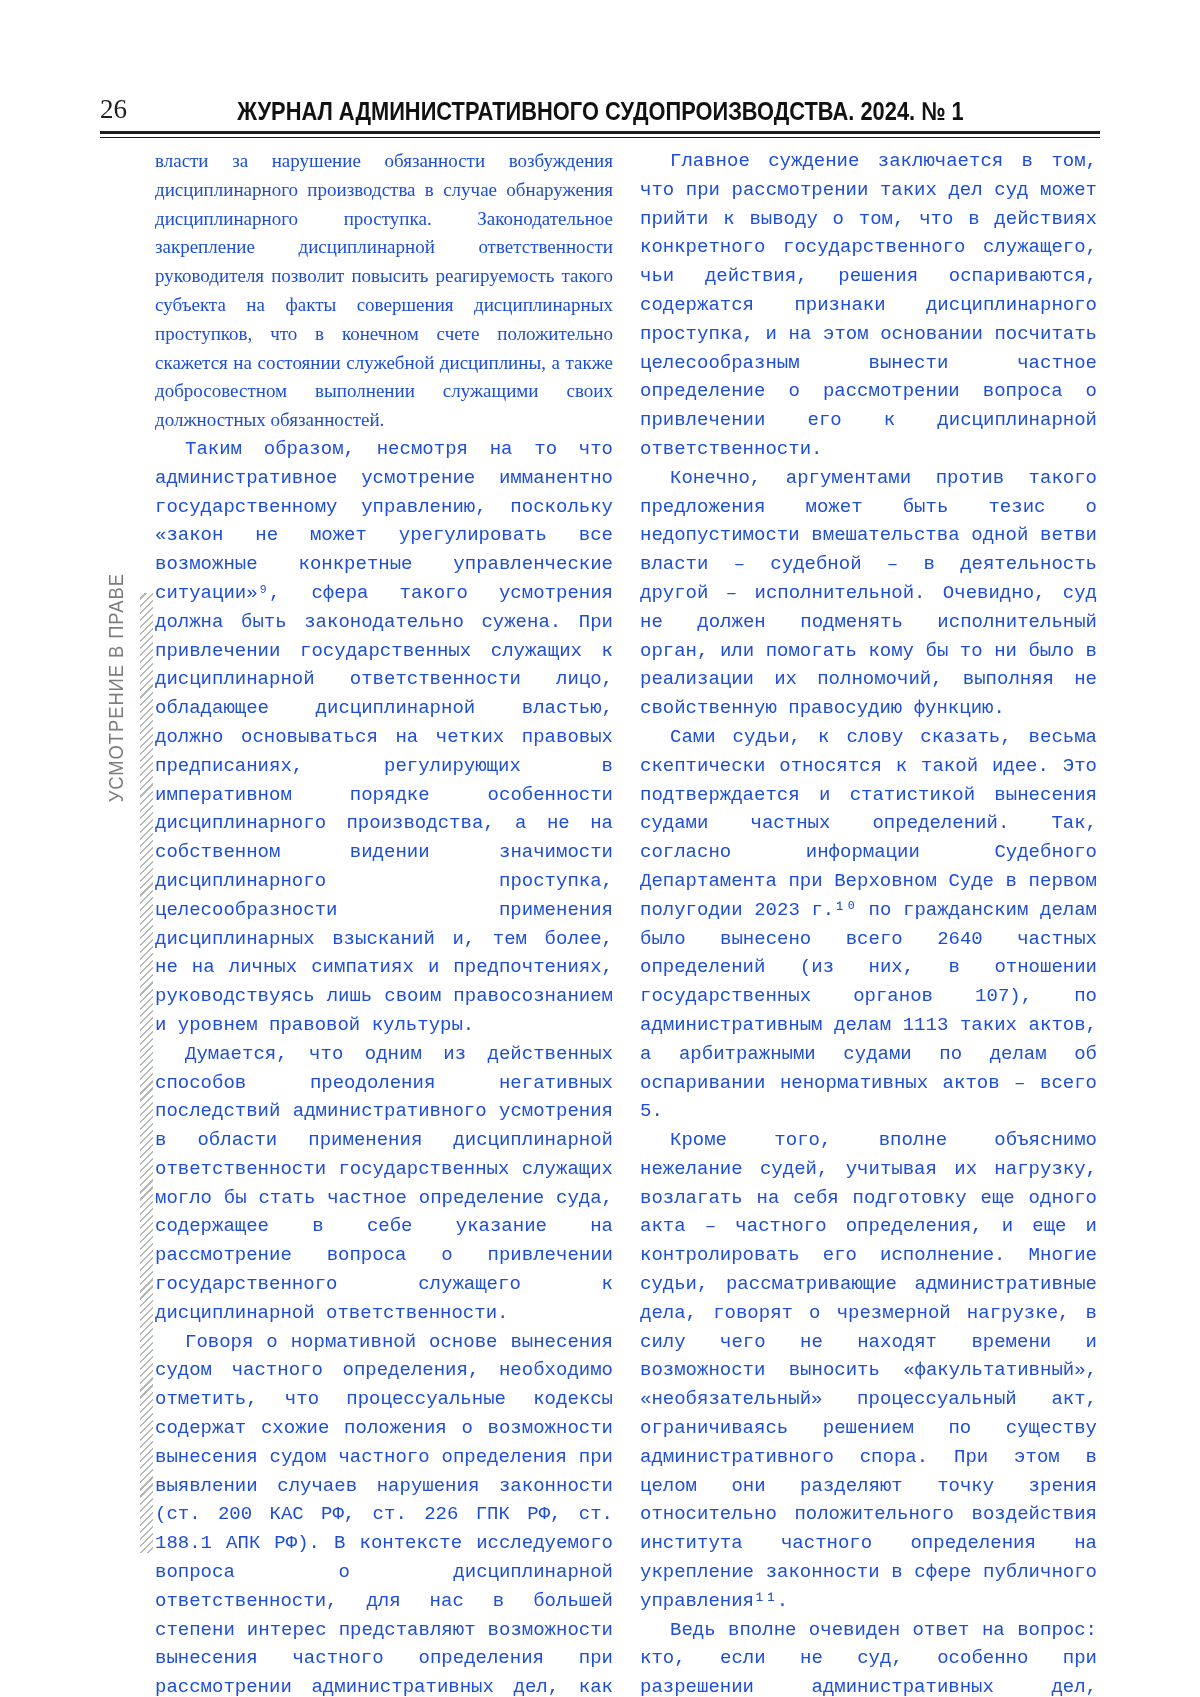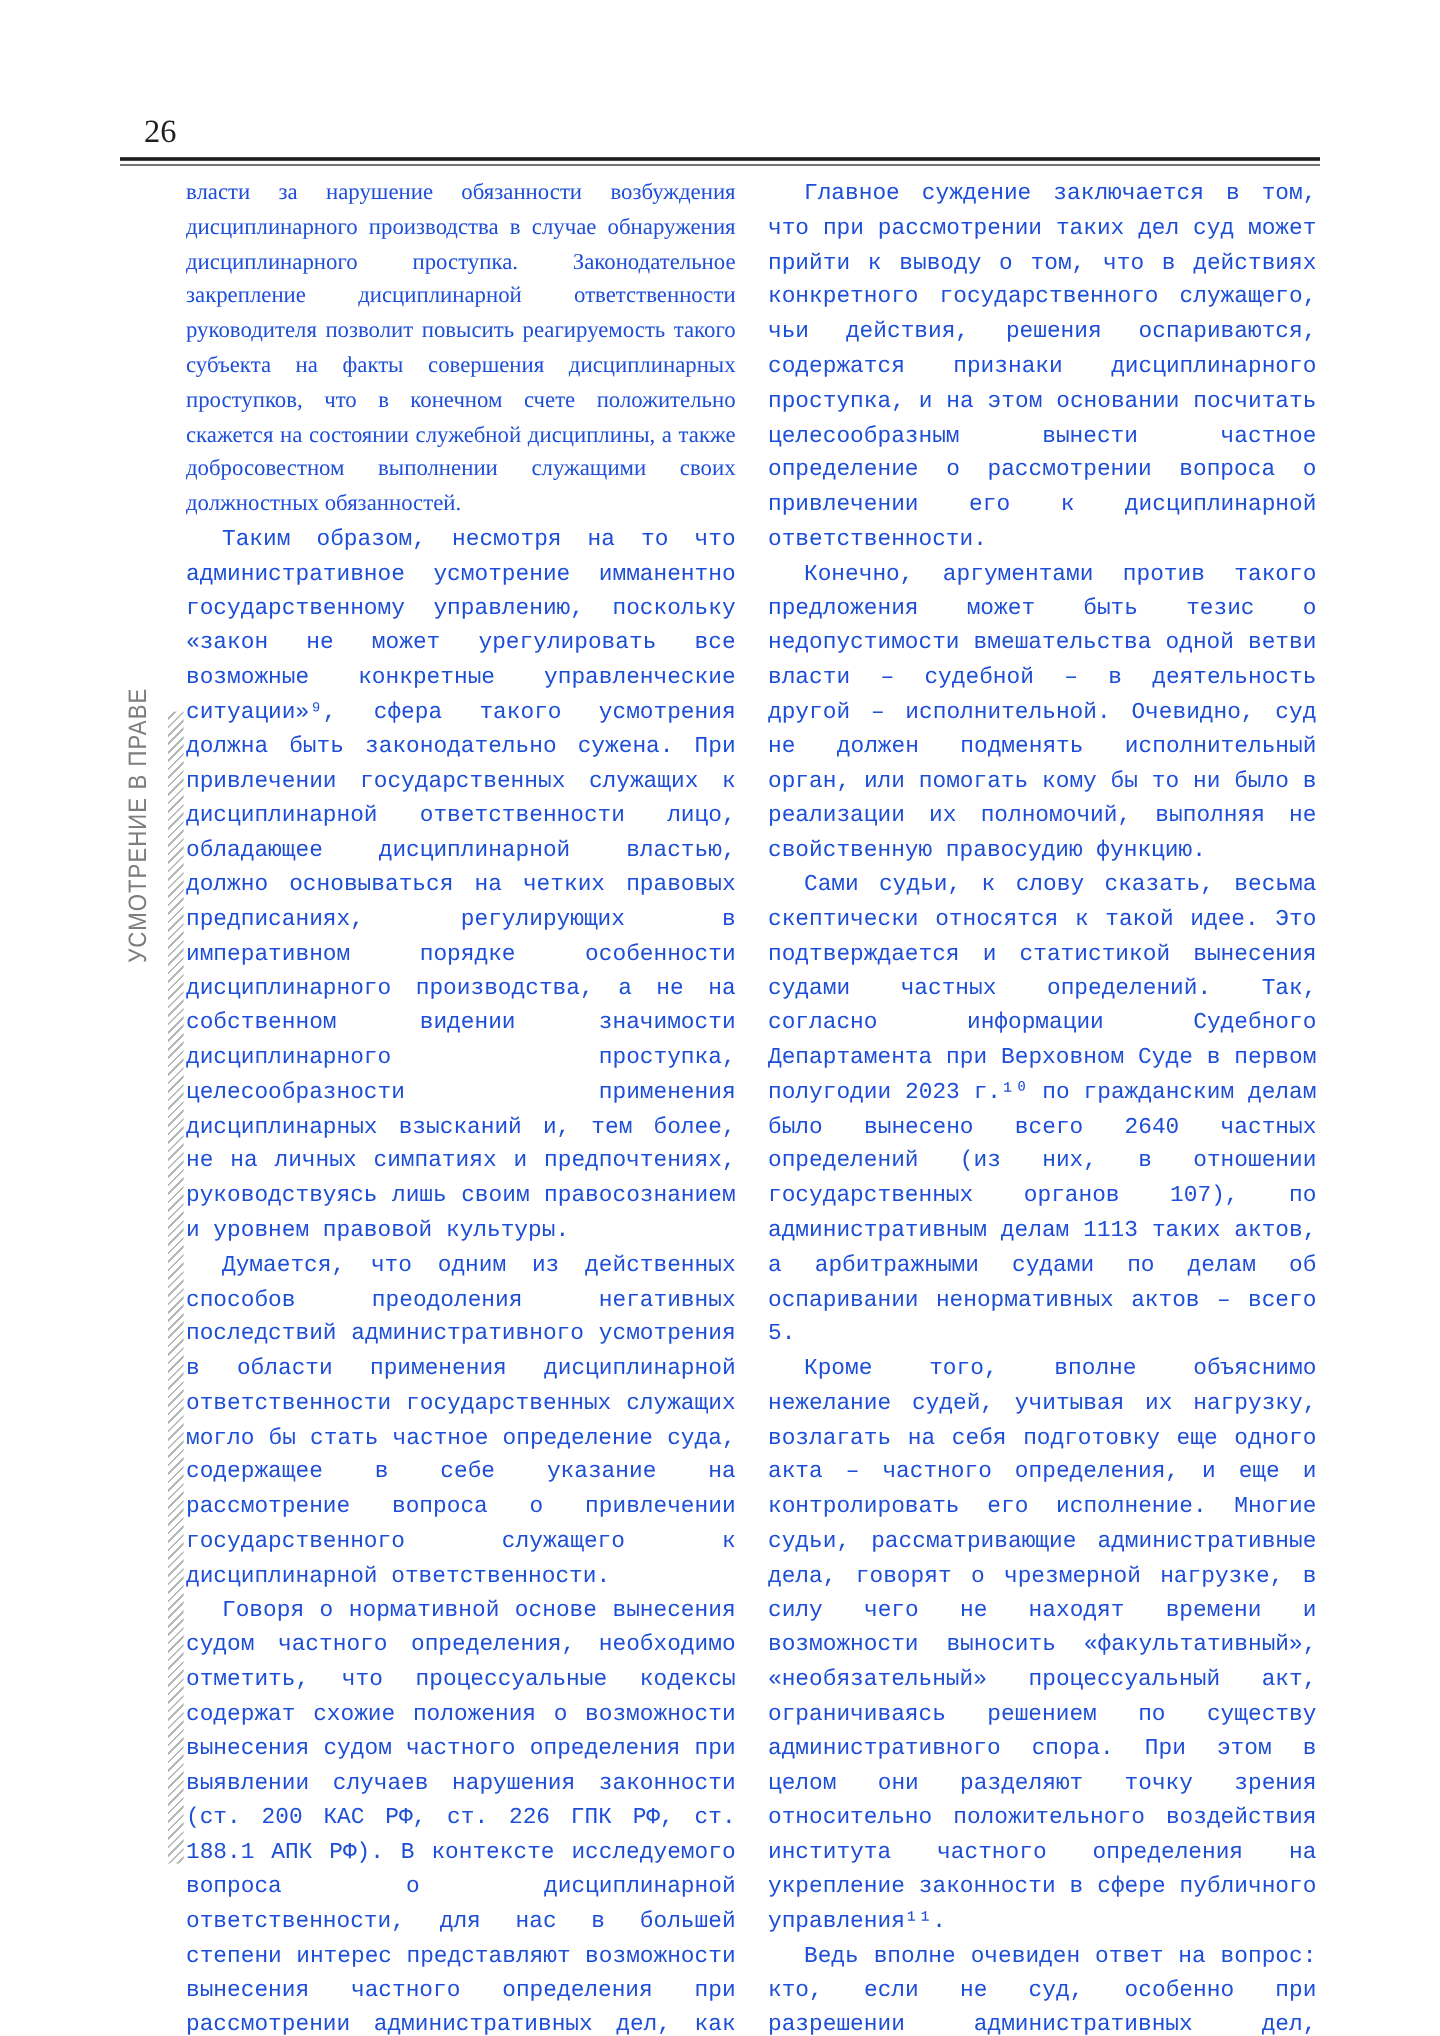--- a/index.html
+++ b/index.html
@@ -8,21 +8,21 @@
     width: 1200px;
     height: 1697px;
     background: #ffffff;
     overflow: hidden;
     font-family: "Liberation Serif", serif;
   }
 
   
   .page-number {
     position: absolute;
-    left: 120px;
+    left: 100px;
     top: 94px;
     font-family: "Liberation Serif", serif;
     font-size: 27px;
     color: #1f1f1f;
   }
   .header-title {
     position: absolute;
     left: 100px;
     top: 96px;
     width: 1000px;
@@ -98,20 +98,23 @@
   .col p { margin: 0; padding: 0; }
   .col p.indent { text-indent: 30px; font-family: Liberation Mono, monospace; }
 </style>
 </head>
 <body>
 
 <div class="page">
 
   <div class="page-number">26</div>
 
+  <div class="header-title">
+    <span class="squeeze">ЖУРНАЛ АДМИНИСТРАТИВНОГО СУДОПРОИЗВОДСТВА. 2024. № 1</span>
+  </div>
 
   <div class="header-rule"></div>
 
   <div class="sidebar-label">
     <span class="squeeze">УСМОТРЕНИЕ В ПРАВЕ</span>
   </div>
 
   <div class="hatch-strip"></div>
 
   <div class="col col-left">

